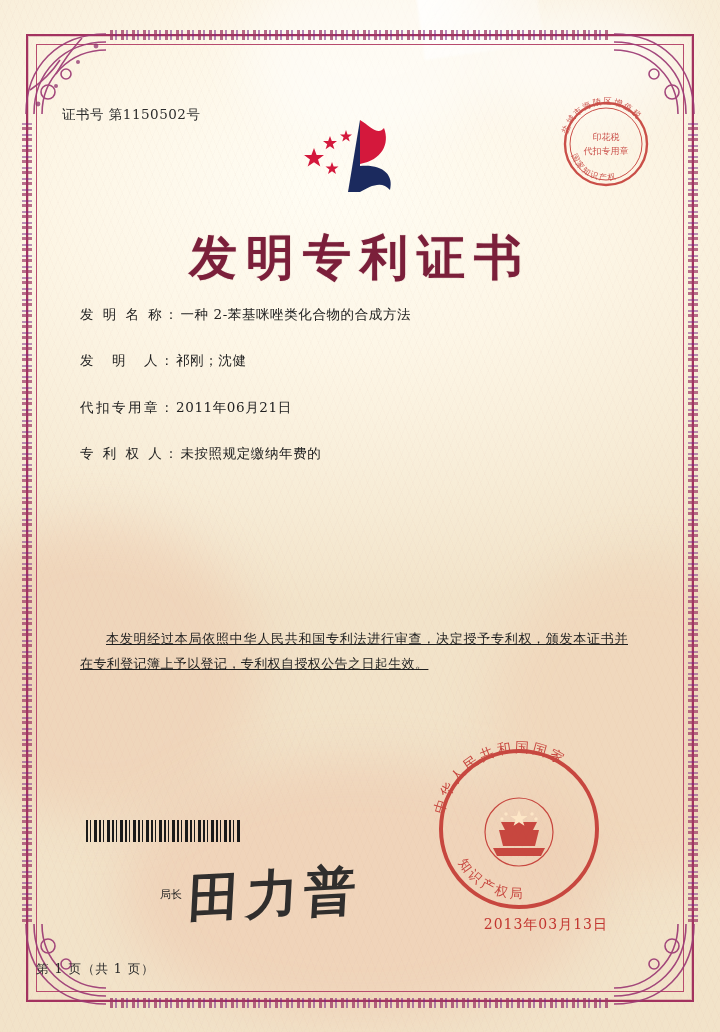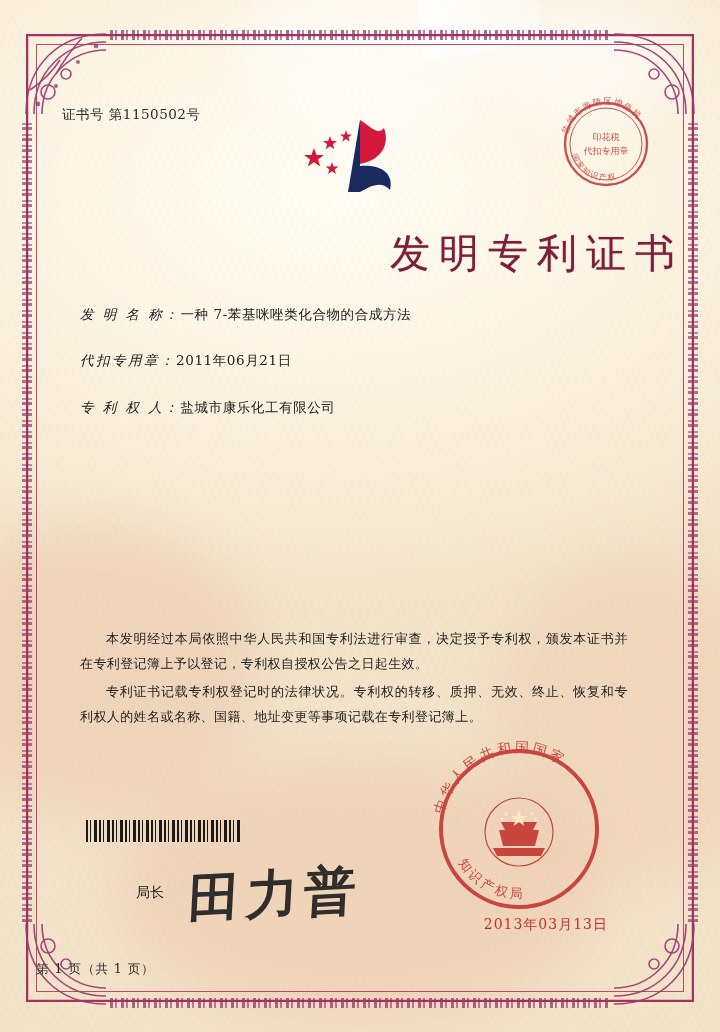--- a/index.html
+++ b/index.html
@@ -115,24 +115,24 @@
   .logo {
     position: absolute;
     left: 262px; top: 70px;
     width: 120px; height: 100px;
   }
   .logo svg { width: 100%; height: 100%; display: block; }
 
   .main-title {
     position: absolute;
     left: 0; right: 0; top: 182px;
-    text-align: right;
-    font-family: "DejaVu Serif", serif;
-    font-weight: normal;
-    font-size: 40px;
+    text-align: center;
+    font-family: "DejaVu Serif", serif;
+    font-weight: bold;
+    font-size: 48px;
     letter-spacing: 9px;
     color: #7b1f3a;
     text-shadow: 0 0 1px rgba(123,31,58,.5);
   }
 
   
   .stamp-top {
     position: absolute;
     right: 24px; top: 46px;
     width: 108px; height: 108px;
@@ -151,49 +151,50 @@
     left: 44px; right: 44px; top: 260px;
     font-family: "DejaVu Serif", serif;
     color: #222;
   }
   .field {
     font-size: 13.5px;
     line-height: 1.5;
     margin-bottom: 26px;
     white-space: nowrap;
   }
-  .field .lbl { letter-spacing: 2.5px; font-style: italic; }
+  .field .lbl { letter-spacing: 2.5px; }
   .field .val { letter-spacing: .6px; }
 
   .paras {
     position: absolute;
     left: 44px; right: 56px; top: 582px;
     font-family: "DejaVu Serif", serif;
     font-size: 13px;
     line-height: 1.95;
     color: #1f1f1f;
     text-align: justify;
+    text-decoration: underline;
   }
   .para { text-indent: 2em; margin-bottom: 2px; letter-spacing: .4px; }
 
   .barcode {
     position: absolute;
     left: 50px; bottom: 150px;
     width: 154px; height: 22px;
     background: repeating-linear-gradient(90deg,
       #1a1a1a 0 2px, transparent 2px 4px,
       #1a1a1a 4px 5px, transparent 5px 8px,
       #1a1a1a 8px 11px, transparent 11px 13px);
   }
 
   .director {
     position: absolute;
-    left: 100px; bottom: 90px;
-    font-family: "DejaVu Serif", serif;
-    font-size: 14px;
+    left: 124px; bottom: 90px;
+    font-family: "DejaVu Serif", serif;
+    font-size: 11px;
     color: #1c1c1c;
   }
   .signature {
     position: absolute;
     left: 152px; bottom: 62px;
     font-family: "DejaVu Serif", serif;
     font-size: 52px;
     color: #16181a;
     letter-spacing: 6px;
     transform: rotate(-3deg) skewX(-6deg);
@@ -331,33 +332,35 @@
         <text font-size="8" fill="#c2342f" font-family="DejaVu Serif, serif" letter-spacing="1.4">
           <textPath href="#arcBot" startOffset="10%">国家知识产权</textPath>
         </text>
         <text x="54" y="50" text-anchor="middle" font-size="9" fill="#c2342f" font-family="DejaVu Serif, serif">印花税</text>
         <text x="54" y="64" text-anchor="middle" font-size="9" fill="#c2342f" font-family="DejaVu Serif, serif">代扣专用章</text>
       </svg>
     </div>
 
     <div class="fields">
       <div class="field">
-        <span class="lbl">发 明 名 称：</span><span class="val">一种 7-苯基咪唑类化合物的合成方法</span>
+        <span class="lbl">发 明 名 称：</span><span class="val">一种 2-苯基咪唑类化合物的合成方法</span>
+      </div>
+      <div class="field">
+        <span class="lbl">发　明　人：</span><span class="val">祁刚；沈健</span>
       </div>
       <div class="field">
         <span class="lbl">代扣专用章：</span><span class="val">2011年06月21日</span>
       </div>
       <div class="field">
-        <span class="lbl">专 利 权 人：</span><span class="val">盐城市康乐化工有限公司</span>
+        <span class="lbl">专 利 权 人：</span><span class="val">未按照规定缴纳年费的</span>
       </div>
     </div>
 
     <div class="paras">
       <div class="para">本发明经过本局依照中华人民共和国专利法进行审查，决定授予专利权，颁发本证书并在专利登记簿上予以登记，专利权自授权公告之日起生效。</div>
-      <div class="para">专利证书记载专利权登记时的法律状况。专利权的转移、质押、无效、终止、恢复和专利权人的姓名或名称、国籍、地址变更等事项记载在专利登记簿上。</div>
     </div>
 
     <div class="barcode"></div>
 
     <div class="director">局长</div>
     <div class="signature">田力普</div>
 
     <div class="stamp-big">
       <svg viewBox="0 0 186 186">
         <defs>

